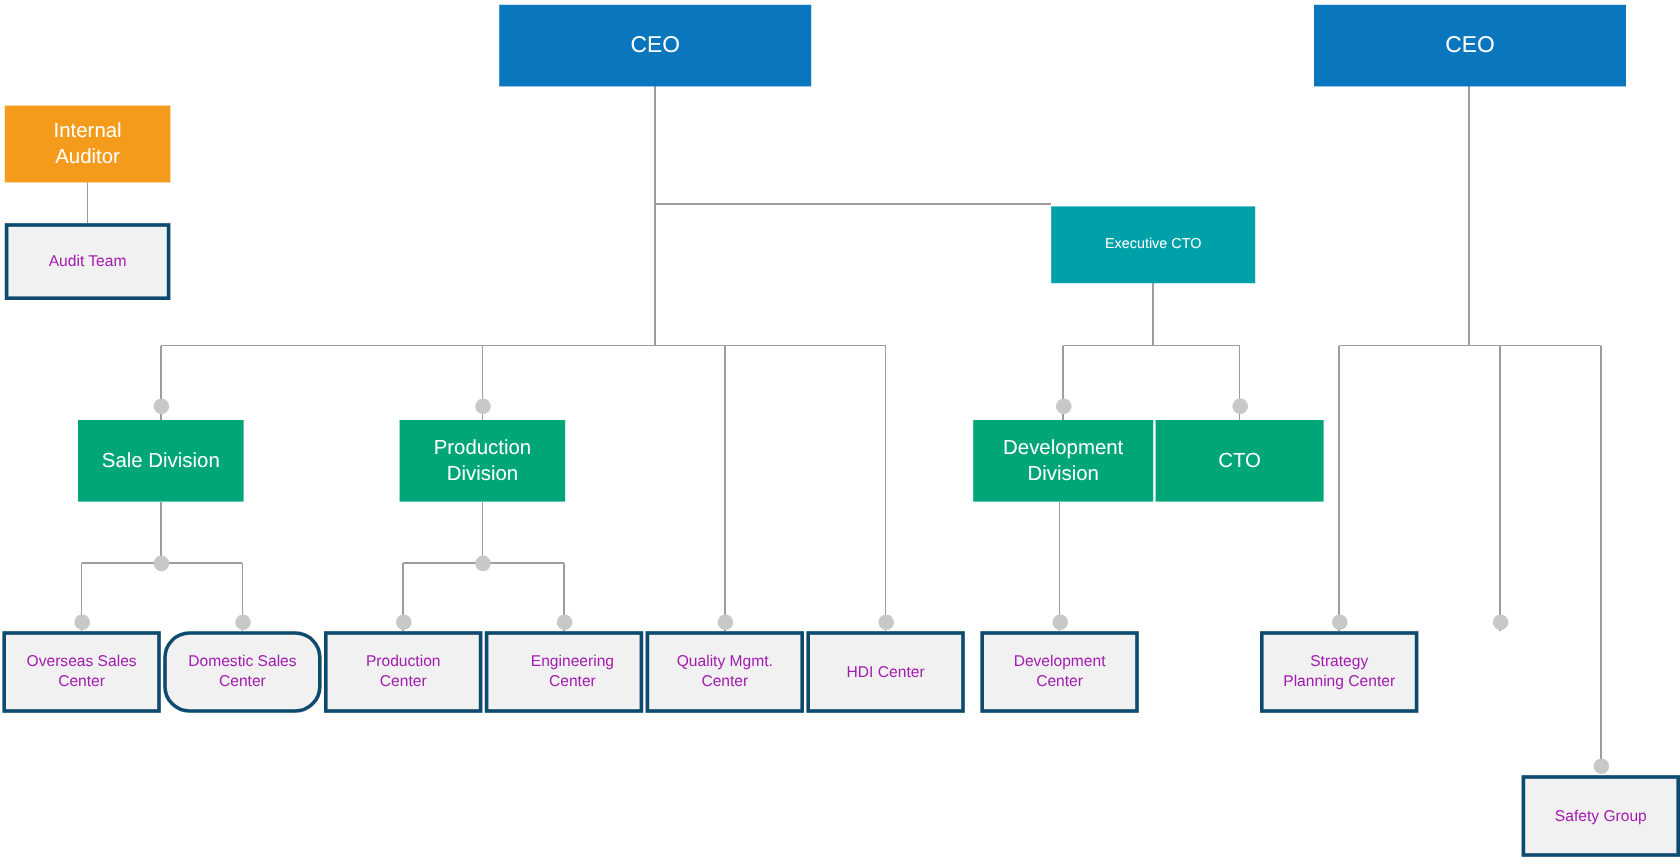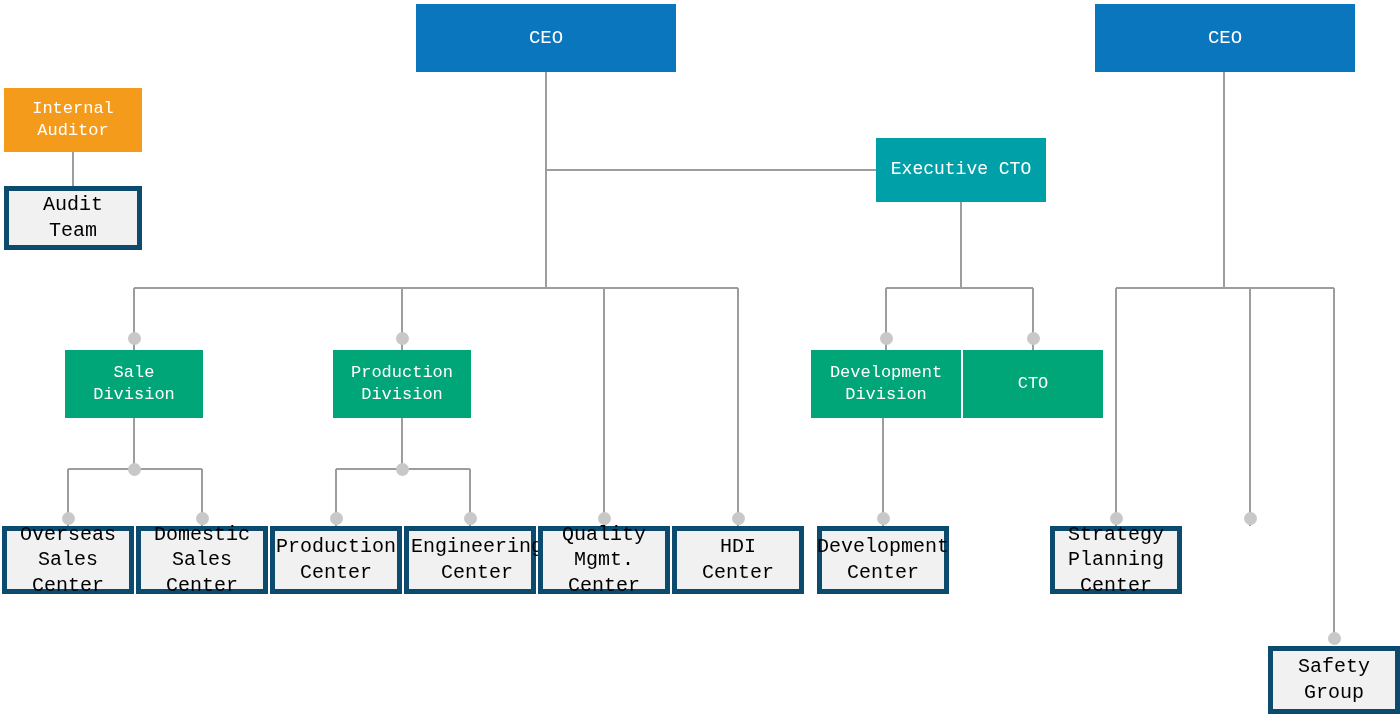--- a/index.html
+++ b/index.html
@@ -5,21 +5,21 @@
   html, body {
     margin: 0;
     padding: 0;
     background: #ffffff;
   }
   #chart-root {
     position: relative;
     width: 1400px;
     height: 720px;
     background: #ffffff;
-    font-family: Liberation Mono, monospace;
+    font-family: Liberation Sans, sans-serif;
     overflow: hidden;
   }
   #connector-layer {
     position: absolute;
     left: 0;
     top: 0;
     width: 1400px;
     height: 720px;
     pointer-events: none;
   }
@@ -44,32 +44,33 @@
     font-size: 19px;
   }
   .node.type-audit {
     background: #f59b1c;
     color: #ffffff;
     font-size: 17px;
   }
   .node.type-cto {
     background: #00a0a8;
     color: #ffffff;
-    font-size: 18px;
+    font-size: 12px;
+    margin-top: 34px;
   }
   .node.type-division {
     background: #00a578;
     color: #ffffff;
     font-size: 17px;
   }
   .node.type-center {
     background: #f1f1f1;
-    border: 5px solid #0c4a6e;
-    color: #000000;
-    font-size: 20px;
+    border: 3px solid #0c4a6e;
+    color: #a21caf;
+    font-size: 13px;
   }
   .dot {
     position: absolute;
     width: 13px;
     height: 13px;
     border-radius: 50%;
     background: #c8c8c8;
     z-index: 3;
   }
 </style>
@@ -132,21 +133,21 @@
       <span class="node-label">Development
 Division</span>
     </div>
     <div class="node type-division" style="left: 963px; top: 350px; width: 140px; height: 68px;">
       <span class="node-label">CTO</span>
     </div>
     <div class="node type-center" style="left: 2px; top: 526px; width: 132px; height: 68px;">
       <span class="node-label">Overseas Sales
 Center</span>
     </div>
-    <div class="node type-center" style="left: 136px; top: 526px; width: 132px; height: 68px;">
+    <div class="node type-center" style="left: 136px; top: 526px; width: 132px; height: 68px; border-radius: 22px;">
       <span class="node-label">Domestic Sales
 Center</span>
     </div>
     <div class="node type-center" style="left: 270px; top: 526px; width: 132px; height: 68px;">
       <span class="node-label">Production
 Center</span>
     </div>
     <div class="node type-center" style="left: 404px; top: 526px; width: 132px; height: 68px; padding-left: 14px;">
       <span class="node-label">Engineering
 Center</span>

